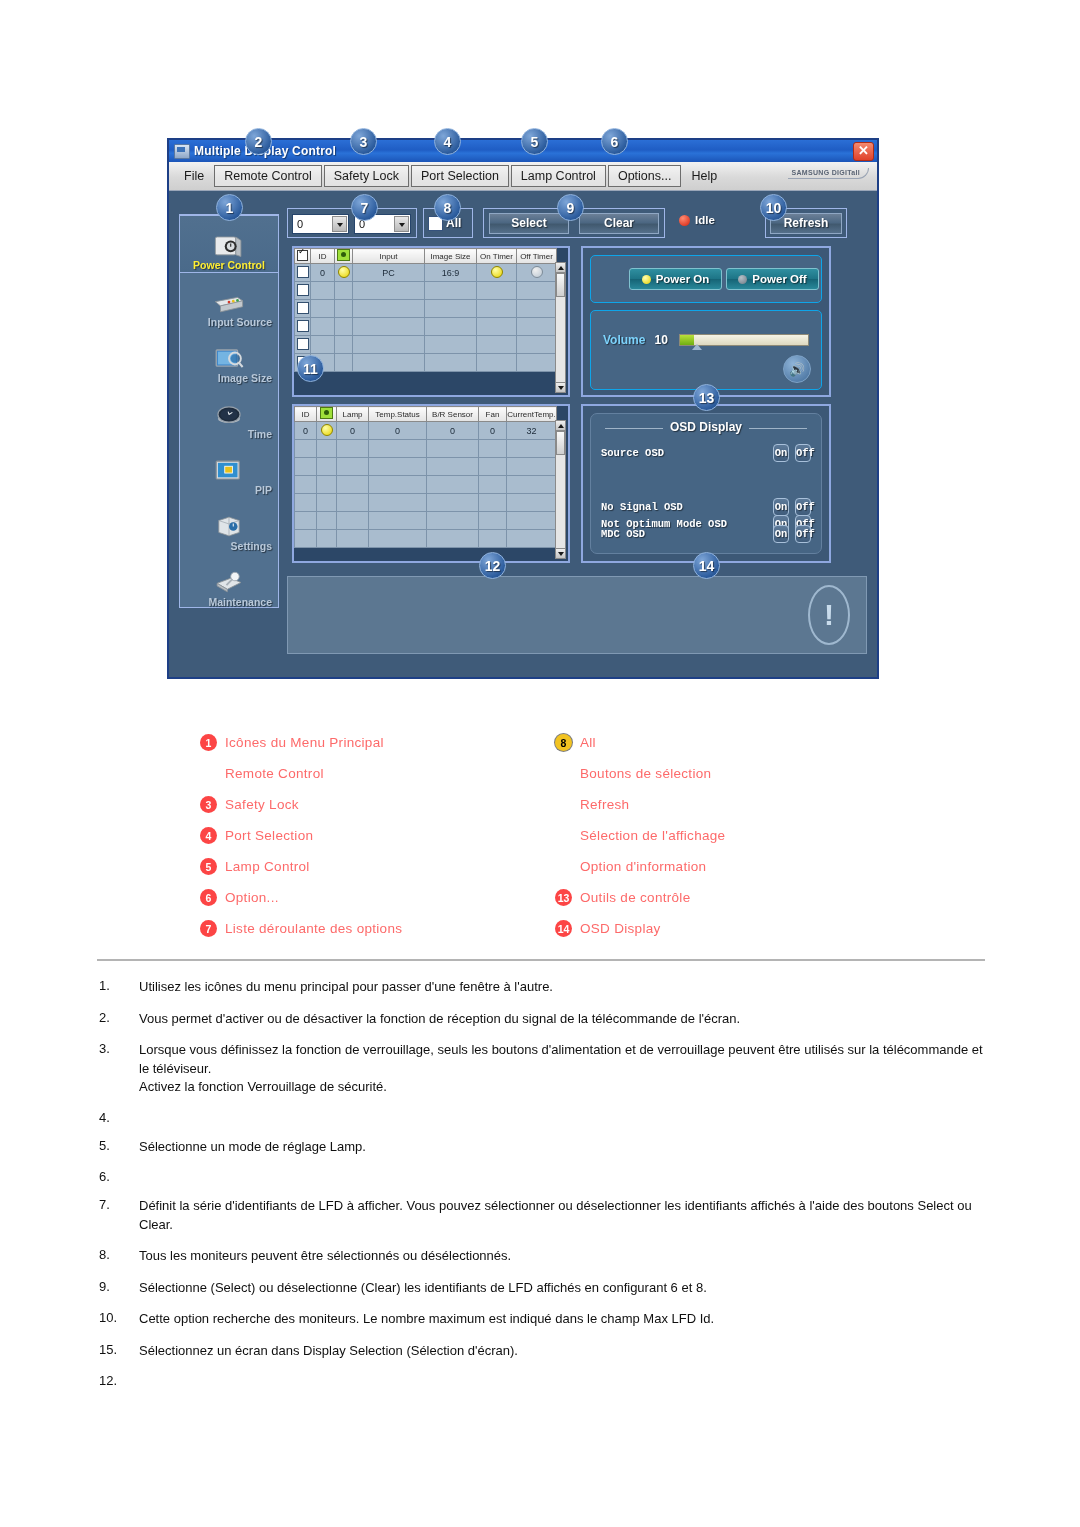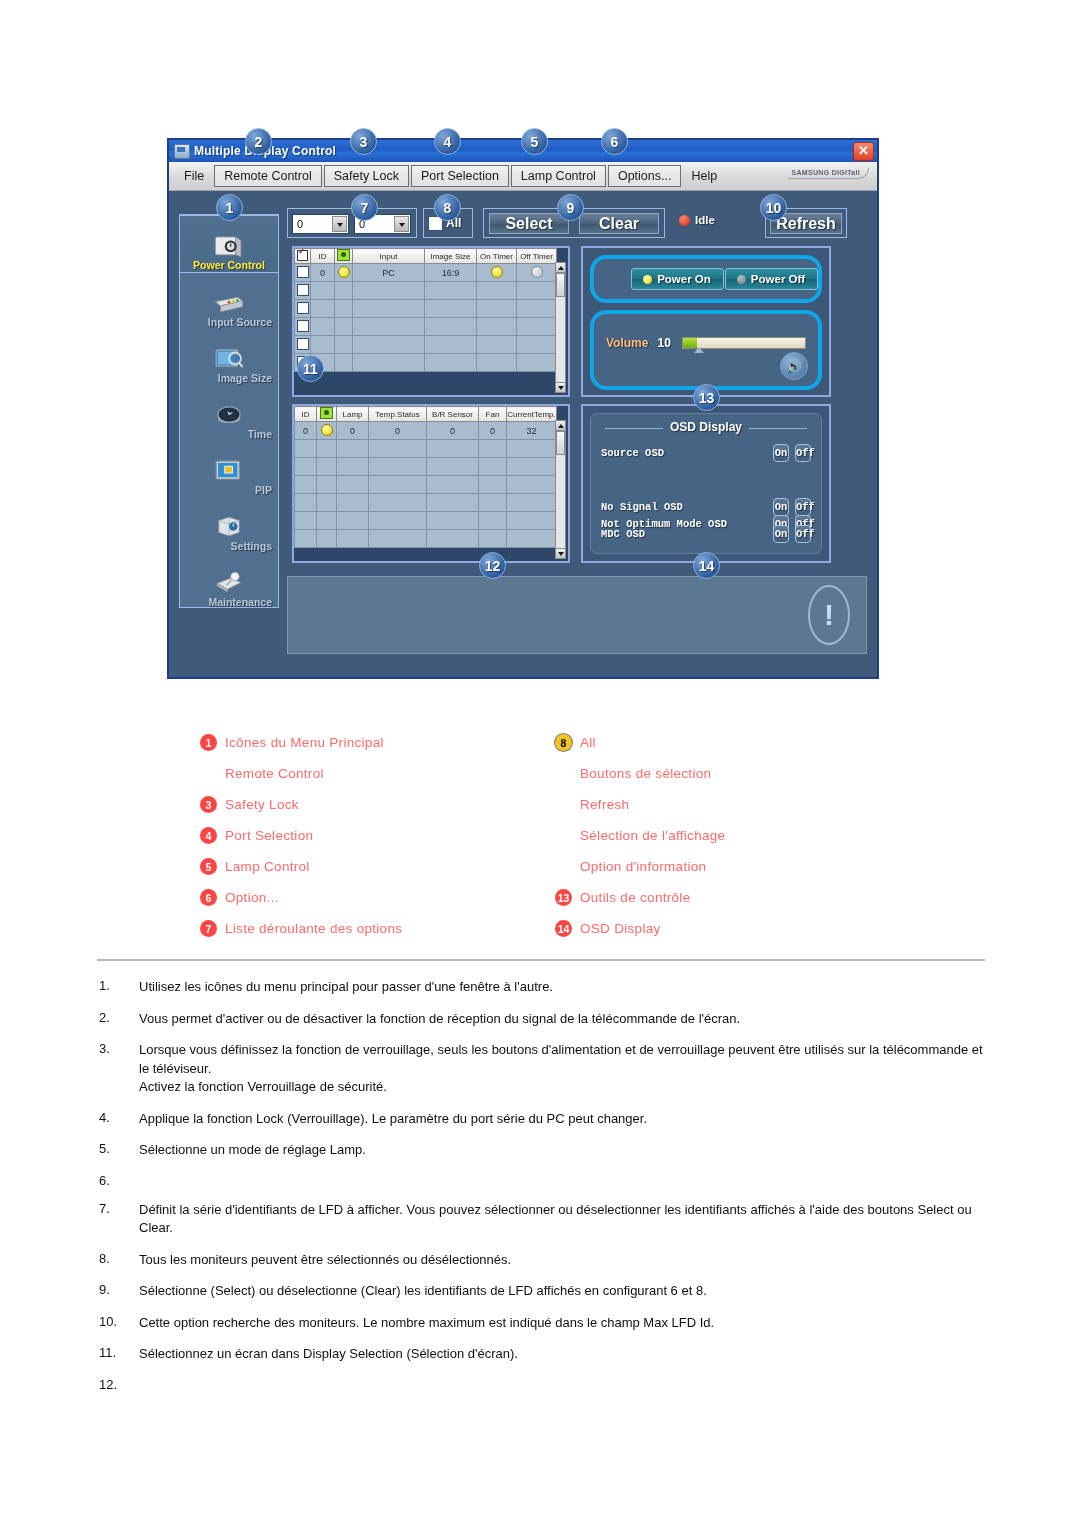--- a/index.html
+++ b/index.html
@@ -112,21 +112,21 @@
   .allbox .t{font-size:12px;font-weight:bold;color:#ffffff;text-shadow:1px 1px 1px rgba(0,0,0,.5);}
   .selclr{
     position:absolute;left:196px;top:0;width:182px;height:30px;
     border:1px solid #9fb6e8;box-sizing:border-box;display:flex;align-items:center;
     justify-content:space-around;
   }
   .btn3d{
     width:80px;height:21px;
     background:linear-gradient(to bottom,#6c8098 0%,#4c6782 45%,#41596f 55%,#55708b 100%);
     border:1px solid #8fa7c4;box-sizing:border-box;
-    color:#fff;font-size:16px;font-weight:bold;text-align:center;line-height:19px;
+    color:#fff;font-size:12px;font-weight:bold;text-align:center;line-height:19px;
     text-shadow:1px 1px 1px rgba(0,0,0,.55);
   }
   .idle{
     position:absolute;left:392px;top:6px;display:flex;align-items:center;gap:5px;
   }
   .led{width:11px;height:11px;border-radius:50%;background:radial-gradient(circle at 35% 30%,#ff8b72,#d51f0b);}
   .idle .t{font-size:11.5px;font-weight:bold;color:#fff;text-shadow:1px 1px 1px rgba(0,0,0,.5);}
   .refresh-wrap{
     position:absolute;left:478px;top:0;width:82px;height:30px;
     border:1px solid #9fb6e8;box-sizing:border-box;display:flex;align-items:center;justify-content:center;
@@ -175,38 +175,38 @@
   .sbar .thumb{position:absolute;left:0;right:0;top:10px;height:22px;background:linear-gradient(to bottom,#fafafa,#cfcfcf);border:1px solid #8a8a8a;}
 
   
   .pnl{
     position:absolute;border:2px solid #8fa8e0;box-sizing:border-box;background:#3c5876;
   }
   .pnl-power{left:412px;top:56px;width:250px;height:151px;}
   .pnl-osd{left:412px;top:214px;width:250px;height:159px;}
 
   .grp{
-    border:4px solid #0ea5e9;border-radius:16px;background:#466584;
+    border:1px solid #0ea5e9;border-radius:5px;background:#466584;
     box-sizing:border-box;position:relative;padding-left:36px;
   }
   .pw-grp{position:absolute;left:7px;top:7px;right:7px;height:48px;display:flex;align-items:center;justify-content:space-around;}
   .pwbtn{
     width:93px;height:22px;border-radius:3px;
     background:linear-gradient(to bottom,#2f8fa0 0%,#1d7486 50%,#166476 52%,#29889a 100%);
     border:1px solid #7fc2cf;box-sizing:border-box;
     display:flex;align-items:center;justify-content:center;gap:5px;
     color:#fff;font-size:11.5px;font-weight:bold;text-shadow:1px 1px 1px rgba(0,0,0,.55);
   }
   .pwled{width:9px;height:9px;border-radius:50%;}
   .pwled.on{background:radial-gradient(circle at 35% 30%,#ffffb0,#e2cf00);}
   .pwled.off{background:radial-gradient(circle at 35% 30%,#b6c0c8,#6d7a85);}
 
   .vol-grp{position:absolute;left:7px;top:62px;right:7px;height:80px;}
   .vol-row{position:absolute;left:12px;top:22px;right:12px;display:flex;align-items:center;gap:9px;}
-  .vol-lbl{font-size:12px;font-weight:bold;color:#fdba74;text-shadow:1px 1px 1px rgba(0,0,0,.5);}
+  .vol-lbl{font-size:12px;font-weight:bold;color:#7dd3fc;text-shadow:1px 1px 1px rgba(0,0,0,.5);}
   .vol-val{font-size:12px;font-weight:bold;color:#fff;text-shadow:1px 1px 1px rgba(0,0,0,.5);min-width:16px;}
   .slider{flex:1;height:10px;background:linear-gradient(to bottom,#f6f4e6,#ded9c0);border:1px solid #8e8a78;position:relative;}
   .slider .fill{position:absolute;left:0;top:0;bottom:0;width:11%;background:linear-gradient(to bottom,#b9e03a,#6fae12);}
   .slider .knob{position:absolute;left:9%;top:9px;border-left:5px solid transparent;border-right:5px solid transparent;border-bottom:6px solid #9fb6d0;}
   .spk{
     position:absolute;right:10px;bottom:6px;width:26px;height:26px;border-radius:50%;
     background:radial-gradient(circle at 35% 30%,#8fb4d8,#3f6a98);border:1px solid #7ea2c6;
     display:flex;align-items:center;justify-content:center;color:#fff;font-size:13px;
   }
 
@@ -762,21 +762,20 @@
   <div class="note">
     <div class="num">3.</div>
     <div class="body">
       <span class="l2">Lorsque vous définissez la fonction de verrouillage, seuls les boutons d'alimentation et de verrouillage peuvent être utilisés sur la télécommande et le téléviseur.</span>
       <span class="l2">Activez la fonction Verrouillage de sécurité.</span>
     </div>
   </div>
 
   <div class="note">
     <div class="num">4.</div>
-    <div class="body">Applique la fonction Lock (Verrouillage). Le paramètre du port série du PC peut changer.</div>
   </div>
 
   <div class="note">
     <div class="num">5.</div>
     <div class="body">Sélectionne un mode de réglage Lamp.</div>
   </div>
 
   <div class="note">
     <div class="num">6.</div>
   </div>
@@ -795,20 +794,20 @@
     <div class="num">9.</div>
     <div class="body">Sélectionne (Select) ou déselectionne (Clear) les identifiants de LFD affichés en configurant 6 et 8.</div>
   </div>
 
   <div class="note">
     <div class="num">10.</div>
     <div class="body">Cette option recherche des moniteurs. Le nombre maximum est indiqué dans le champ Max LFD Id.</div>
   </div>
 
   <div class="note">
-    <div class="num">11.</div>
+    <div class="num">15.</div>
     <div class="body">Sélectionnez un écran dans Display Selection (Sélection d'écran).</div>
   </div>
 
   <div class="note">
     <div class="num">12.</div>
   </div>
 </div>
 
 </body></html>

